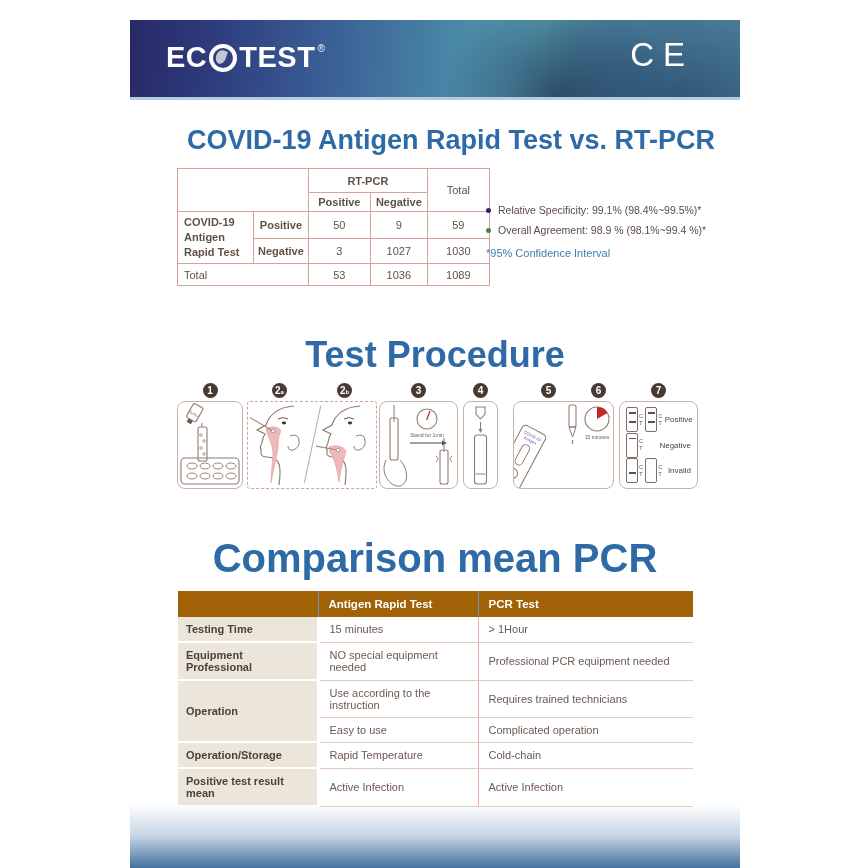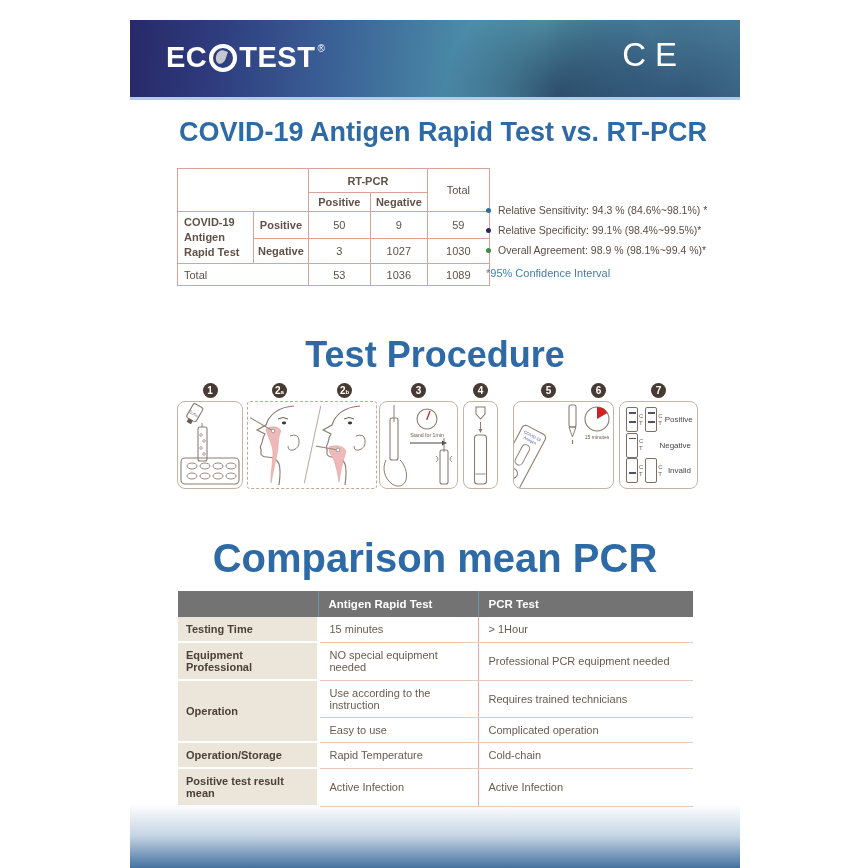--- a/index.html
+++ b/index.html
@@ -14,25 +14,25 @@
       radial-gradient(circle at 97% 5%, rgba(160,225,235,.22) 0, transparent 28%),
       linear-gradient(93deg,#282968 0%,#2e3c7e 14%,#3a5e95 32%,#4886a5 52%,#5ba4b4 68%,#4a8aa6 82%,#417a9b 100%);
     border-bottom:3px solid #b3cbe4;}
   .logo{position:absolute;left:36px;top:21px;display:flex;align-items:center;
         color:#fff;font-weight:bold;font-size:29px;letter-spacing:.5px;}
   .ring{width:20px;height:20px;border:4px solid #fff;border-radius:50%;
         margin:0 2px;display:inline-block;position:relative;}
   .ring::before{content:"";position:absolute;left:3px;top:2px;width:10px;height:14px;
         background:#c6c6d0;border-radius:70% 0 70% 70%;transform:rotate(18deg);}
   .reg{font-size:10px;margin-left:2px;align-self:flex-start;margin-top:2px;font-weight:normal;}
-  .ce{position:absolute;right:54px;top:16px;color:#fff;font-size:33px;
+  .ce{position:absolute;right:46px;top:16px;color:#fff;font-size:33px;
       letter-spacing:9px;font-weight:400;}
 
   
-  .title{position:absolute;left:130px;top:109px;width:610px;margin:8px;text-align:center;
+  .title{position:absolute;left:130px;top:109px;width:610px;margin:16px;text-align:center;
          font-size:27px;color:#2e6ba6;font-weight:bold;}
 
   
   .stats{position:absolute;left:130px;top:166px;width:610px;height:126px;}
   .ctab{position:absolute;left:47px;top:2px;border-collapse:collapse;
         font-size:11px;color:#5f5148;}
   .ctab td{border:1px solid #d8a395;padding:3px 4px;text-align:center;font-weight:normal;}
   .ctab td.b{font-weight:bold;}
   .ctab td.grp{text-align:left;padding-left:6px;line-height:15px;}
   .ctab td.tl{text-align:left;padding-left:6px;}
@@ -75,21 +75,21 @@
          position:relative;background:#fdfdfd;flex:none;}
   .ln{position:absolute;left:1.5px;right:1.5px;height:1.6px;background:#53525e;}
   .lt{display:flex;flex-direction:column;font-size:6px;line-height:7px;color:#6b5a50;
       margin-left:1px;margin-right:2px;}
   .rlabel{margin-left:auto;font-size:8px;color:#474747;}
 
   
   .cmp{position:absolute;left:178px;top:591px;width:515px;border-collapse:collapse;
        table-layout:fixed;}
   .cmp th,.cmp td{font-family:"Liberation Sans",sans-serif;}
-  .cmp .head th{background:#737373;color:#fff;text-align:left;padding:6px 10px;
+  .cmp .head th{background:#a16207;color:#fff;text-align:left;padding:6px 10px;
        font-size:11.5px;font-weight:bold;height:14px;}
   .cmp .head th.h2,.cmp .head th.h3{border-left:1px solid #6b97b0;}
   .cmp th.lbl{background:#ece5d9;border-bottom:2px solid #fff;border-right:3px solid #fff;
        text-align:left;padding:6px 8px;color:#4c4138;font-size:11px;font-weight:bold;}
   .cmp td{background:#fff;border-bottom:1px solid #e8cab9;padding:6px 10px;
        font-size:11px;color:#6b5a50;}
   .cmp td.c3{border-left:1px solid #fca5a5;}
 
   
   .footer{position:absolute;left:130px;bottom:0;width:610px;height:64px;
@@ -150,24 +150,20 @@
         <td colspan="2" class="tl">Total</td>
         <td>53</td>
         <td>1036</td>
         <td>1089</td>
       </tr>
     </tbody>
       </table>
 
     <div class="bullets">
       <div class="bull">
-        <span class="dot" style="background:#2e6b9e"></span>
-        <span>Relative Sensitivity: 94.3 % (84.6%~98.1%) *</span>
-      </div>
-      <div class="bull">
         <span class="dot" style="background:#2c2668"></span>
         <span>Relative Specificity: 99.1% (98.4%~99.5%)*</span>
       </div>
       <div class="bull">
         <span class="dot" style="background:#3d8b45"></span>
         <span>Overall Agreement: 98.9 % (98.1%~99.4 %)*</span>
       </div>
       <div class="fnote">*95% Confidence Interval</div>
     </div>
   </div>

